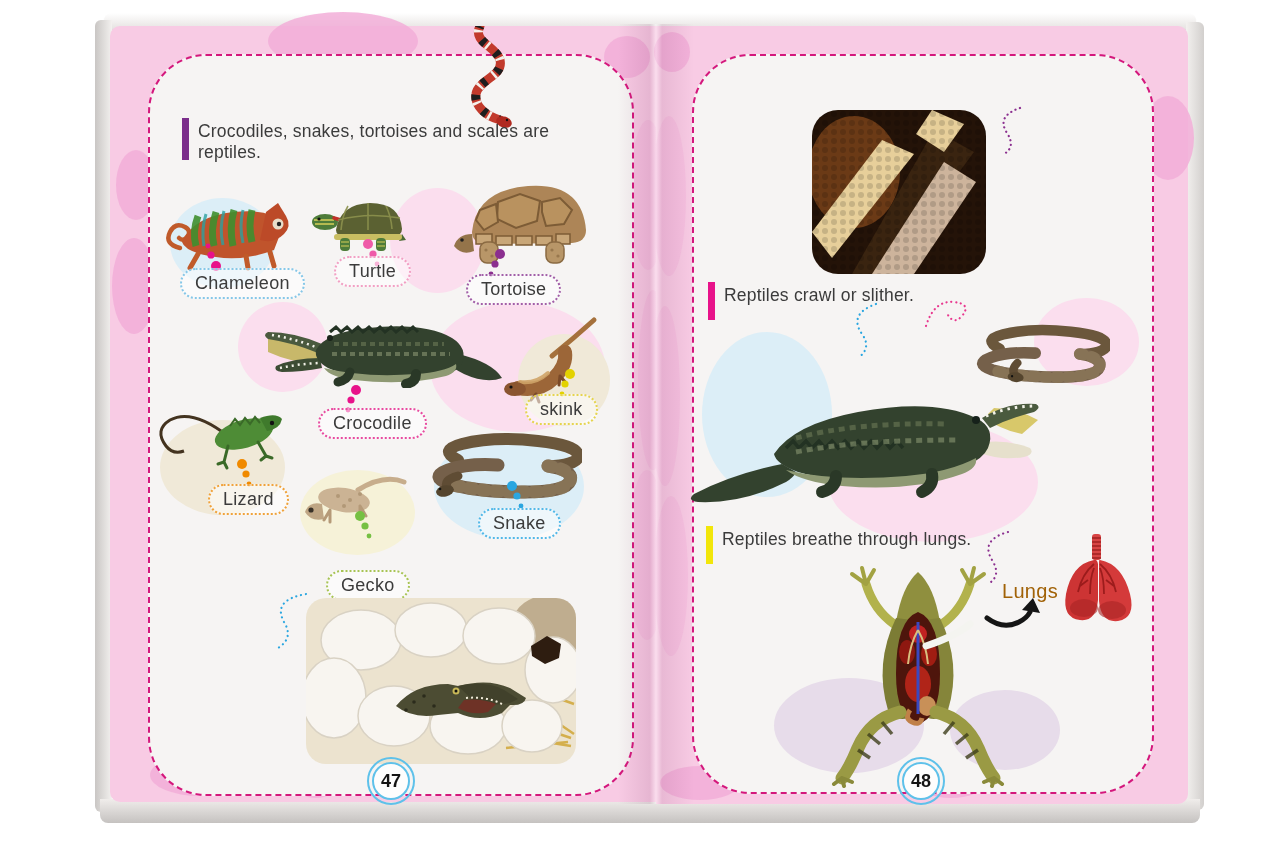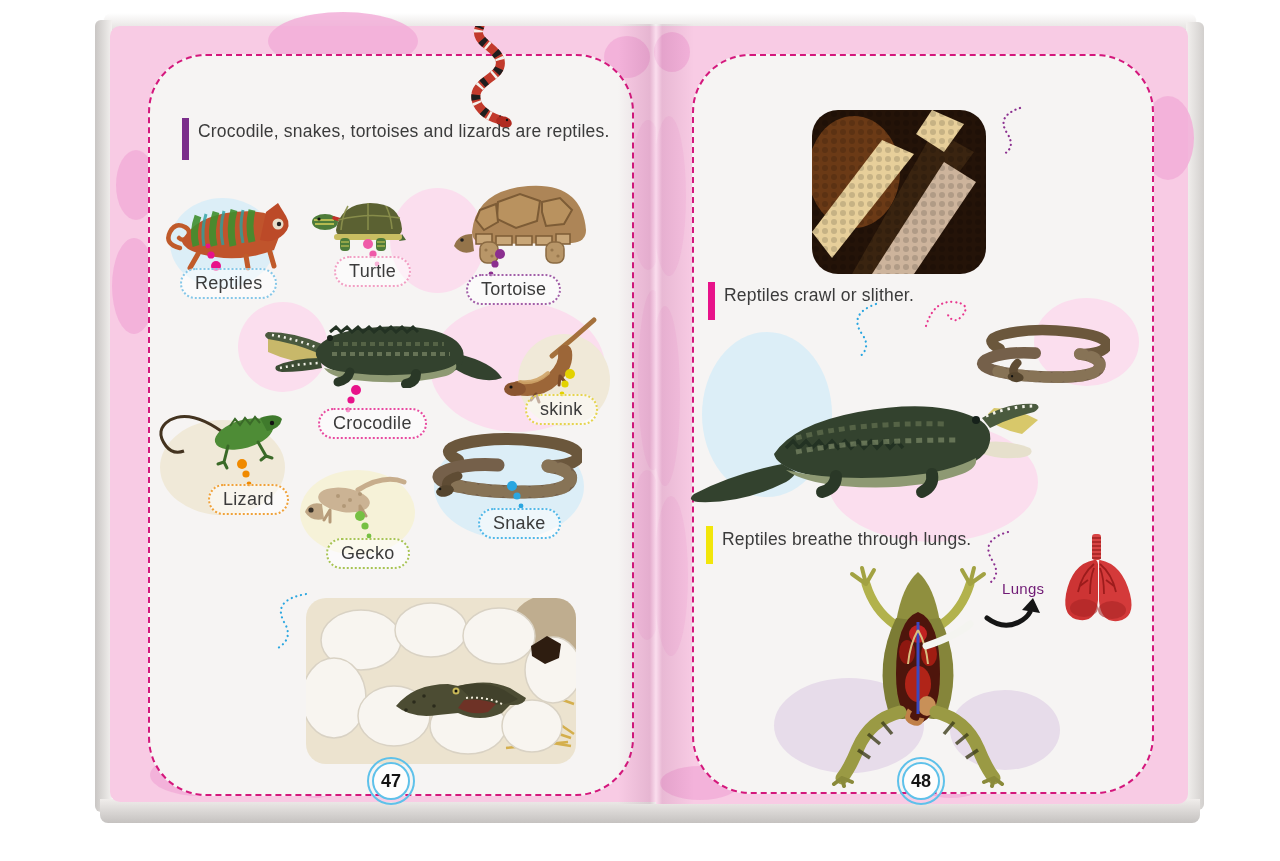--- a/index.html
+++ b/index.html
@@ -37,29 +37,29 @@
          font-size:41px;color:#9c3f98;letter-spacing:1px;text-shadow:2px 3px 0 rgba(156,63,152,.28),-1px -1px 0 #c388c1;}
   .fact{display:flex;align-items:flex-start;gap:9px;}
   .fact .bar{width:7px;flex:0 0 auto;}
   .fact .txt{font-size:17.5px;letter-spacing:.2px;padding-top:3px;line-height:1.2;}
   .bar-purple{background:#7b2d8b;} .bar-magenta{background:#e8128a;} .bar-yellow{background:#f2e60a;}
 
   .albl{position:absolute;padding:3px 13px;border-radius:17px;font-size:18px;letter-spacing:.3px;
         background:rgba(255,255,255,.55);border:2px dotted #999;white-space:nowrap;}
   .b-chameleon{border-color:#86c7e8;} .b-turtle{border-color:#f2a0c4;} .b-tortoise{border-color:#a25fa8;}
   .b-crocodile{border-color:#e84ba0;} .b-skink{border-color:#e5d44f;} .b-lizard{border-color:#f0a23a;}
-  .b-gecko{border-color:#a8c455;} .b-snake{border-color:#52b8e8;}
+  .b-gecko{border-color:#a8c455;margin-top:32px;} .b-snake{border-color:#52b8e8;}
 
   .photo{overflow:hidden;border-radius:20px;box-shadow:inset 0 0 16px 8px rgba(246,244,243,.95);}
   .photo svg{display:block;}
 
   .pagenum{width:34px;height:34px;border:2px solid #5ec1ea;outline:2px solid #5ec1ea;outline-offset:3px;
            border-radius:50%;background:#fdfdfd;display:flex;align-items:center;justify-content:center;
            font-weight:bold;font-size:18px;color:#141414;z-index:30;}
-  .caption{font-size:15px;letter-spacing:.3px;color:#701a75;}
+  .caption{font-size:20px;letter-spacing:.3px;color:#a16207;}
 </style>
 </head>
 <body>
 
 <div class="stage">
 
   <div class="abs edge-top"></div>
   <div class="abs edge-left"></div>
   <div class="abs edge-right"></div>
   <div class="abs edge-bottom"></div>
@@ -103,21 +103,21 @@
       <path d="M34,0 C26,16 50,20 54,34 C58,50 32,54 30,68 C28,80 40,90 54,94" fill="none" stroke="#c23a2c" stroke-width="9" stroke-linecap="round"></path>
       <path d="M34,0 C26,16 50,20 54,34 C58,50 32,54 30,68 C28,80 40,90 54,94" fill="none" stroke="#1e1e1e" stroke-width="9" stroke-dasharray="5 13" stroke-dashoffset="3"></path>
       <path d="M34,0 C26,16 50,20 54,34 C58,50 32,54 30,68 C28,80 40,90 54,94" fill="none" stroke="#f4f0ea" stroke-width="9" stroke-dasharray="2.5 15.5" stroke-dashoffset="-4"></path>
       <ellipse cx="58" cy="96" rx="8" ry="5.5" fill="#b02a20" transform="rotate(20 58 96)"></ellipse>
       <circle cx="61" cy="94" r="1.2" fill="#111"></circle>
     </svg>
 
 
     <div class="abs fact" style="left:32px;top:62px;width:430px;">
       <div class="bar bar-purple" style="height:42px;"></div>
-      <div class="txt">Crocodile, snakes, tortoises and lizards are reptiles.</div>
+      <div class="txt">Crocodiles, snakes, tortoises and scales are reptiles.</div>
     </div>
 
     <svg class="abs" style="left:4px;top:136px;" width="152" height="82" viewBox="0 0 152 82">
       <path d="M26,56 q-16,-4 -10,-16 q5,-10 15,-5 q7,4 2,10 q-4,5 -8,1" fill="none" stroke="#c05a2a" stroke-width="4.5" stroke-linecap="round"></path>
       <path d="M28,50 q12,-26 52,-30 q36,-4 50,12 l-10,26 q-36,14 -74,4 q-16,-5 -18,-12 z" fill="#c0542c"></path>
       <g stroke="#3f8f2f" stroke-width="7" fill="none" opacity=".9">
         <path d="M44,24 q-6,16 -2,30"></path>
           <path d="M62,20 q-6,18 -2,34"></path>
         <path d="M80,18 q-5,18 -1,36"></path>
           <path d="M98,18 q-4,16 0,32"></path>
@@ -192,21 +192,21 @@
         </g>
       </svg>
     <svg class="abs" style="left:336px;top:192px;" width="20" height="32">
         <g fill="#8b2f8f">
           <circle cx="14" cy="6" r="5"></circle>
           <circle cx="9" cy="16" r="3.6"></circle>
           <circle cx="5" cy="26" r="2.4"></circle>
         </g>
       </svg>
 
-    <div class="abs albl b-chameleon" style="left:30px;top:212px;">Reptiles</div>
+    <div class="abs albl b-chameleon" style="left:30px;top:212px;">Chameleon</div>
     <div class="abs albl b-turtle" style="left:184px;top:200px;">Turtle</div>
     <div class="abs albl b-tortoise" style="left:316px;top:218px;">Tortoise</div>
 
     <svg class="abs" style="left:108px;top:254px;" width="252" height="78" viewBox="0 0 252 78">
       <path d="M200,44 q34,8 44,24 q-16,6 -38,-4 q-12,-6 -18,-12 z" fill="#33422e"></path>
       <path d="M10,26 q26,6 52,16 l-4,12 q-26,-2 -48,-12 z" fill="#c8b86a"></path>
       <path d="M64,34 q-28,-12 -54,-12 q-6,3 0,7 q26,4 50,14 z" fill="#4a5a3e"></path>
       <path d="M62,48 q-26,0 -44,8 q-3,5 6,6 q20,0 40,-4 z" fill="#3c4c34"></path>
       <path d="M14,25 q24,4 46,13" stroke="#f2f2e8" stroke-width="2.5" fill="none" stroke-dasharray="2 4"></path>
       <path d="M22,58 q18,-4 38,-5" stroke="#f2f2e8" stroke-width="2.5" fill="none" stroke-dasharray="2 4"></path>

